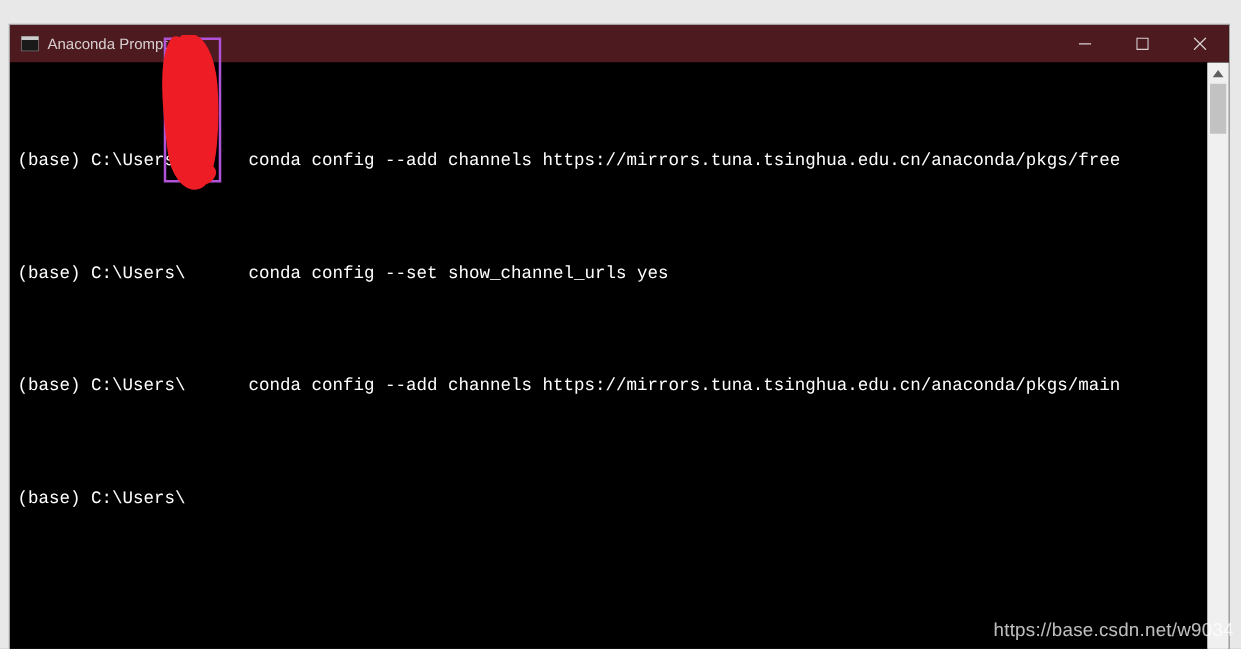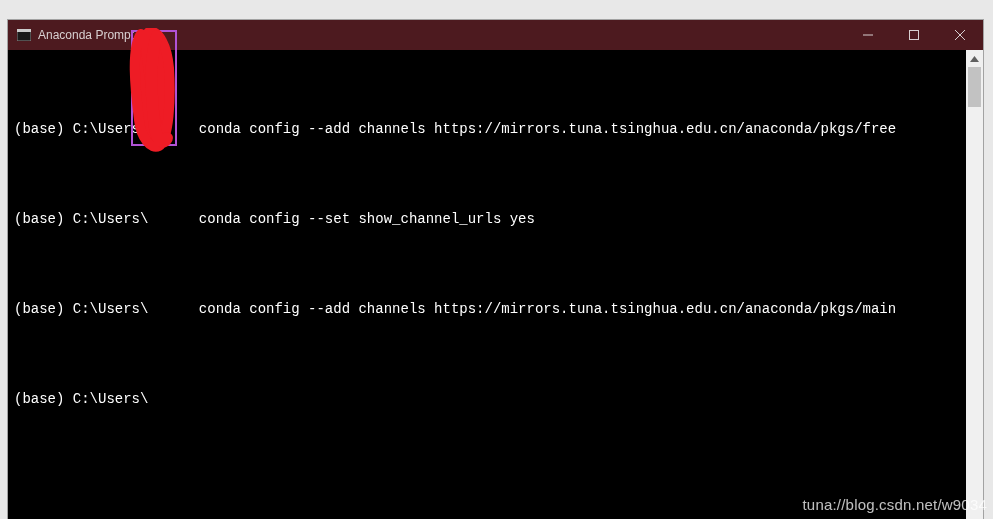--- a/index.html
+++ b/index.html
@@ -167,13 +167,13 @@
   </div>
 </div>
 
 <div class="redaction">
   <svg width="56" height="126" viewBox="0 0 56 126">
     <path d="M12 6 C2 20 6 60 10 92 C12 110 22 122 30 118 C40 112 42 70 40 40 C38 18 30 2 20 4 C14 6 18 30 22 60 C24 80 28 100 32 108" fill="#ee1c25" stroke="#ee1c25" stroke-width="10" stroke-linecap="round" stroke-linejoin="round"></path>
     <path d="M28 8 C20 30 22 70 26 100 C28 112 34 118 38 110" fill="none" stroke="#ee1c25" stroke-width="12" stroke-linecap="round"></path>
   </svg>
 </div>
 
-<div class="watermark">tuna://blog.csdn.net/w9034</div>
+<div class="watermark">https://base.csdn.net/w9034</div>
 
 </body></html>

